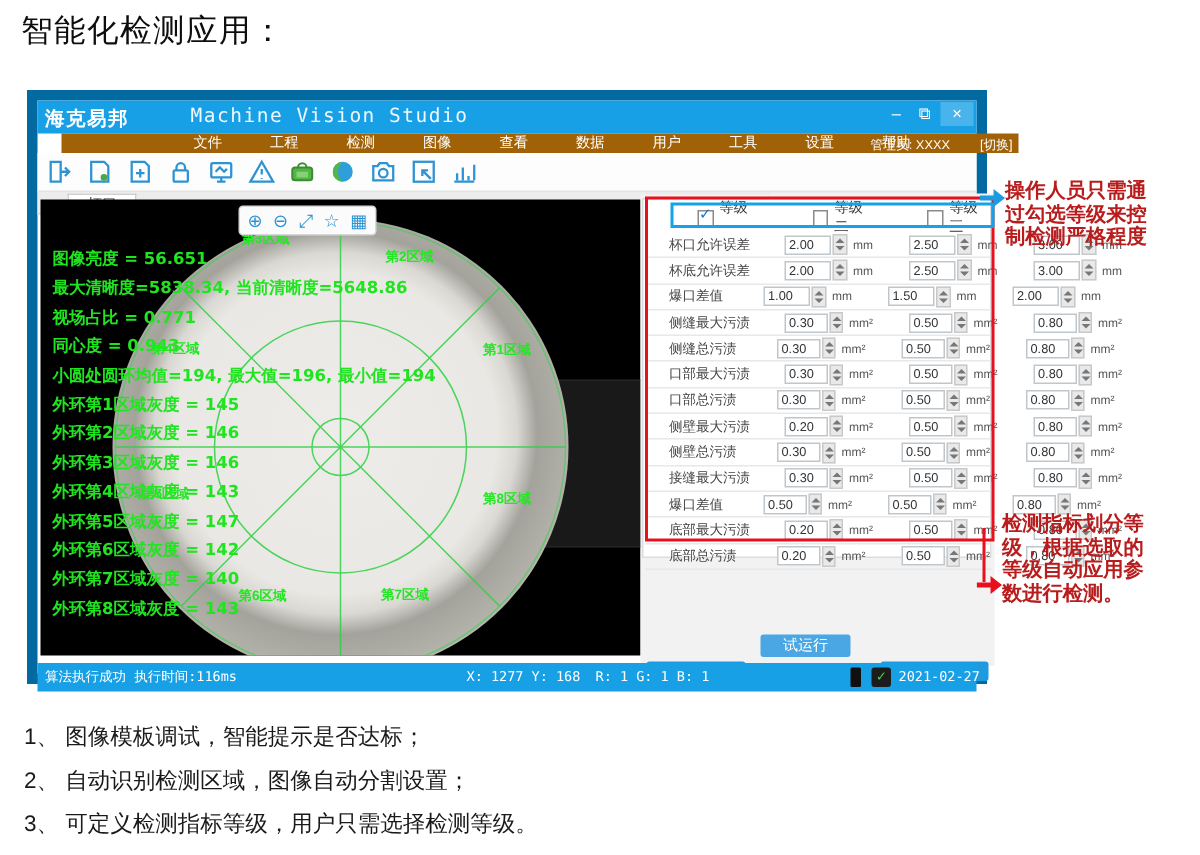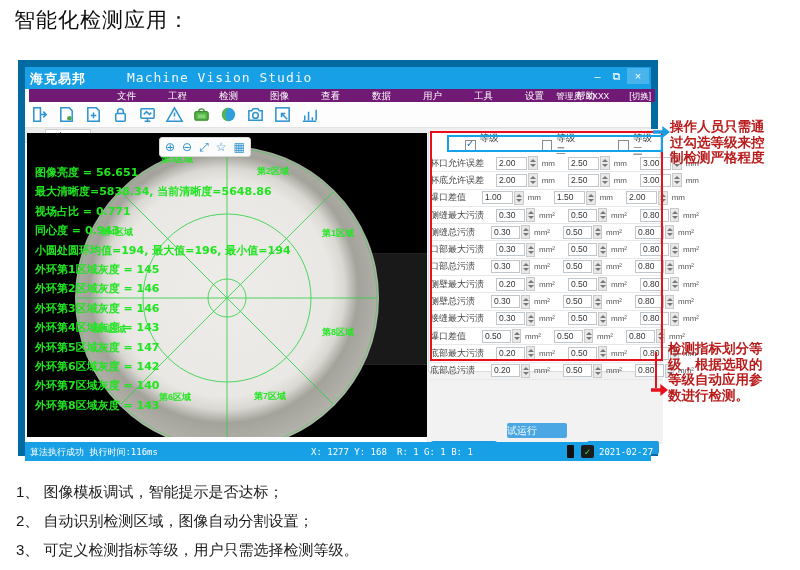--- a/index.html
+++ b/index.html
@@ -12,21 +12,21 @@
   .notes{left:16px;top:477px;font-size:15px;color:#1a1a1a;line-height:29px;font-weight:500;}
 
   
   .window{left:18px;top:60px;width:640px;height:396px;background:#fff;border:7px solid #0369a1;box-sizing:border-box;}
   .titlebar{left:0;top:0;width:100%;height:22px;background:#18a0e6;}
   .logo{left:5px;top:3px;color:#fff;font-size:13px;font-weight:700;letter-spacing:1px;}
   .win-title{left:102px;top:3px;color:#eef8ff;font-size:13px;font-family:"DejaVu Sans Mono",monospace;letter-spacing:1px;}
   .controls{right:2px;top:1px;display:flex;gap:2px;}
   .ctrl{width:17px;height:16px;color:#fff;font-size:11px;text-align:center;line-height:16px;cursor:default;}
   .ctrl.close{background:#49b4ec;width:22px;}
-  .menubar{left:4px;top:22px;width:100%;height:13px;background:#701a75;}
+  .menubar{left:16px;top:22px;width:100%;height:13px;background:#a16207;padding-left:12px;}
   .menu{position:absolute;left:72px;top:0;display:flex;}
   .menu-item{color:#fff;font-size:9.5px;padding:1px 16px;line-height:12px;}
   .userbox{position:absolute;right:4px;top:1px;color:#fff;font-size:8.5px;line-height:12px;display:flex;gap:20px;}
   .toolbar{left:0;top:35px;width:100%;height:26px;background:#fdfdfd;border-bottom:1px solid #e4e4e4;display:flex;align-items:center;padding-left:4px;box-sizing:border-box;gap:7px;}
   .ticon{width:20px;height:20px;display:inline-flex;align-items:center;justify-content:center;}
 
   .tabstrip{left:0;top:61px;width:100%;height:15px;background:#ececec;border-bottom:1px solid #d7d7d7;box-sizing:border-box;}
   .tab{position:absolute;top:1px;height:14px;font-size:10px;line-height:14px;padding:0 12px;color:#333;background:#fff;border:1px solid #cfcfcf;border-bottom:none;box-sizing:border-box;}
   .tab.inactive{background:#e0e0e0;color:#555;}
   .tab-cup{left:20px;}
@@ -52,28 +52,28 @@
   .rightpane{left:402px;top:62px;width:236px;height:315px;background:#f2f2f2;}
   .tablebg{position:absolute;left:1px;top:3px;width:233px;height:240px;background:#fff;border:1px solid #dcdcdc;box-sizing:border-box;}
   .lvlrow{position:absolute;left:3px;top:8px;width:230px;height:16px;display:flex;}
   .lvl{display:flex;align-items:center;font-size:9.5px;color:#333;}
   .lvl1{margin-left:35px;width:72px;}
   .cb{width:9px;height:9px;border:1px solid #8a8a8a;background:#fff;margin-right:4px;position:relative;}
   .cb::after{content:"✓";position:absolute;left:0;top:-3px;font-size:10px;color:#1673c7;font-weight:700;}
   .cb.off::after{content:"";}
   .trows{position:absolute;left:3px;top:26px;width:231px;}
   .trow{display:flex;align-items:center;height:16.3px;border-bottom:1px solid #e8e8e8;}
-  .tlabel{width:50px;text-align:right;font-size:9px;color:#444;white-space:nowrap;padding-right:3px;}
-  .tcell{width:59px;display:flex;align-items:center;padding-left:13px;}
+  .tlabel{width:50px;text-align:right;font-size:9px;color:#444;white-space:nowrap;padding-right:3px;padding-left:16px;}
+  .tcell{width:59px;display:flex;align-items:center;padding-left:24px;}
   .tinput{width:27px;height:11px;border:1px solid #bfc7cc;background:#fff;font-size:8.5px;color:#333;line-height:11px;padding:0 2px;}
   .spin{width:8px;height:12px;border:1px solid #c9c9c9;background:#e9e9e9;margin-left:1px;position:relative;}
   .spin::before{content:"";position:absolute;left:1px;top:2px;border-left:3px solid transparent;border-right:3px solid transparent;border-bottom:3px solid #777;}
   .spin::after{content:"";position:absolute;left:1px;bottom:2px;border-left:3px solid transparent;border-right:3px solid transparent;border-top:3px solid #777;}
   .tunit{font-size:8px;color:#555;margin-left:4px;white-space:nowrap;}
-  .btn{position:absolute;color:#fff;text-align:left;border-radius:2px;}
+  .btn{position:absolute;color:#fff;text-align:center;border-radius:2px;}
   .btn-trial{left:80px;top:294px;width:60px;height:15px;background:#4aa7e3;font-size:10px;line-height:15px;}
   .btn-save{left:4px;top:312px;width:66px;height:13px;background:#1e9ae0;font-size:9.5px;line-height:13px;}
   .btn-cancel{left:160px;top:312px;width:72px;height:13px;background:#1e9ae0;font-size:9.5px;line-height:13px;}
 
   
   .redrect{left:405px;top:64px;width:233px;height:230px;border:2px solid #e8101c;box-sizing:border-box;pointer-events:none;}
   .bluerect{left:422px;top:68px;width:216px;height:17px;border:2px solid #13a3ea;box-sizing:border-box;pointer-events:none;}
 
   
   .statusbar{left:0;top:375px;width:100%;height:19px;background:#18a0e6;color:#fff;font-size:9px;font-family:"DejaVu Sans Mono",monospace;}

